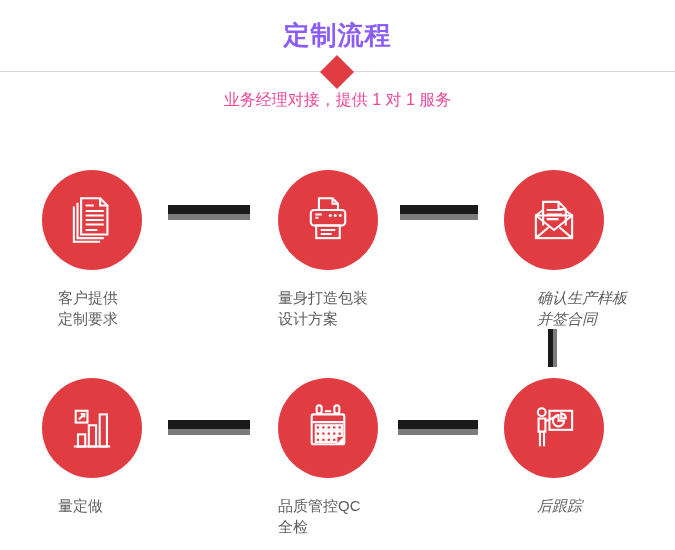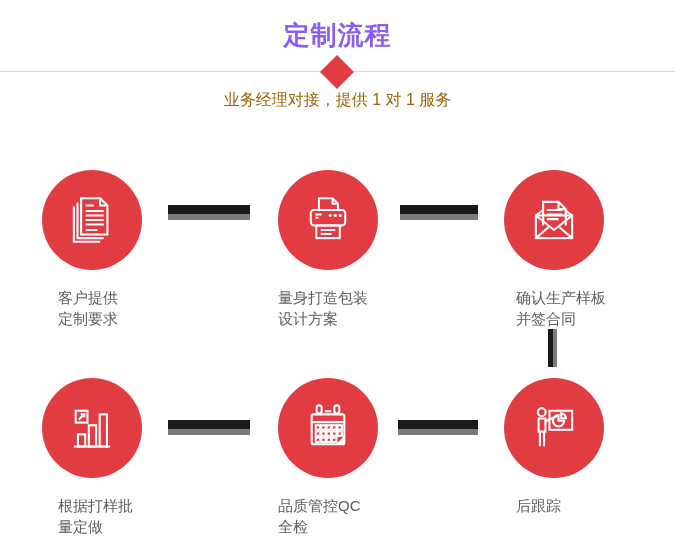--- a/index.html
+++ b/index.html
@@ -7,36 +7,36 @@
        font-family:"Liberation Sans","DejaVu Sans",sans-serif;}
   .stage{position:absolute;inset:0;}
 
   
   .title{position:absolute;top:18px;left:0;width:675px;text-align:center;
          font-size:26px;font-weight:bold;color:#8b5cf6;letter-spacing:1px;}
   .divider{position:absolute;top:71px;left:0;width:675px;height:1px;background:#d8d8d8;}
   .diamond{position:absolute;top:60px;left:325px;width:24px;height:24px;
            background:#e23c43;transform:rotate(45deg);}
   .subtitle{position:absolute;top:90px;left:0;width:675px;text-align:center;
-            font-size:16px;color:#a16207;}
+            font-size:16px;color:#ec4899;}
 
   
   .step{position:absolute;width:160px;}
   .circle{width:100px;height:100px;border-radius:50%;background:#e23c43;
           display:flex;align-items:center;justify-content:center;}
   .icon{width:58px;height:58px;display:block;}
   .icon *{stroke:#fff;fill:none;stroke-width:2.3;}
   .icon .dot{fill:#fff;stroke:none;}
   .label{margin-top:17px;font-size:15px;line-height:21px;color:#5e5e5e;}
 
   .col1{left:42px;}  .col2{left:278px;}  .col3{left:504px;}
   .row1{top:170px;}  .row2{top:378px;}
   .col1 .label{margin-left:16px;}
   .col2 .label{}
-  .col3 .label{margin-left:12px;}
+  .col3 .label{margin-left:33px;font-style:italic;}
 
   
   .conn-h{position:absolute;height:15px;
           background:linear-gradient(to bottom,#1a1a1a 60%,#7b7b7b 60%);}
   .conn-v{position:absolute;width:9px;
           background:linear-gradient(to right,#1a1a1a 55%,#7b7b7b 55%);}
   .h1{left:168px;top:205px;width:82px;}
   .h2{left:400px;top:205px;width:78px;}
   .h3{left:168px;top:420px;width:82px;}
   .h4{left:398px;top:420px;width:80px;}
@@ -111,21 +111,20 @@
       <svg class="icon" viewBox="0 0 64 64">
         <path d="M12,52.5 H52"></path>
         <rect x="16.5" y="39" width="8" height="13.5"></rect>
         <rect x="28.5" y="29" width="8" height="23.5"></rect>
         <rect x="40.5" y="17" width="8" height="35.5"></rect>
         <rect x="14" y="13" width="13" height="13"></rect>
         <path d="M17.5,22.5 L23.5,16.5 M19.5,16.5 H23.5 V20.5"></path>
       </svg>
     </div>
     <div class="label">
-      <div>根据打样批</div>
       <div>量定做</div>
     </div>
   </div>
 
   <div class="step col2 row2">
     <div class="circle">
       <svg class="icon" viewBox="0 0 64 64">
         <rect x="14" y="17" width="36" height="33" rx="2"></rect>
         <path d="M14,25.5 H50"></path>
         <rect x="19.5" y="7" width="5.5" height="9" rx="2.75"></rect>

